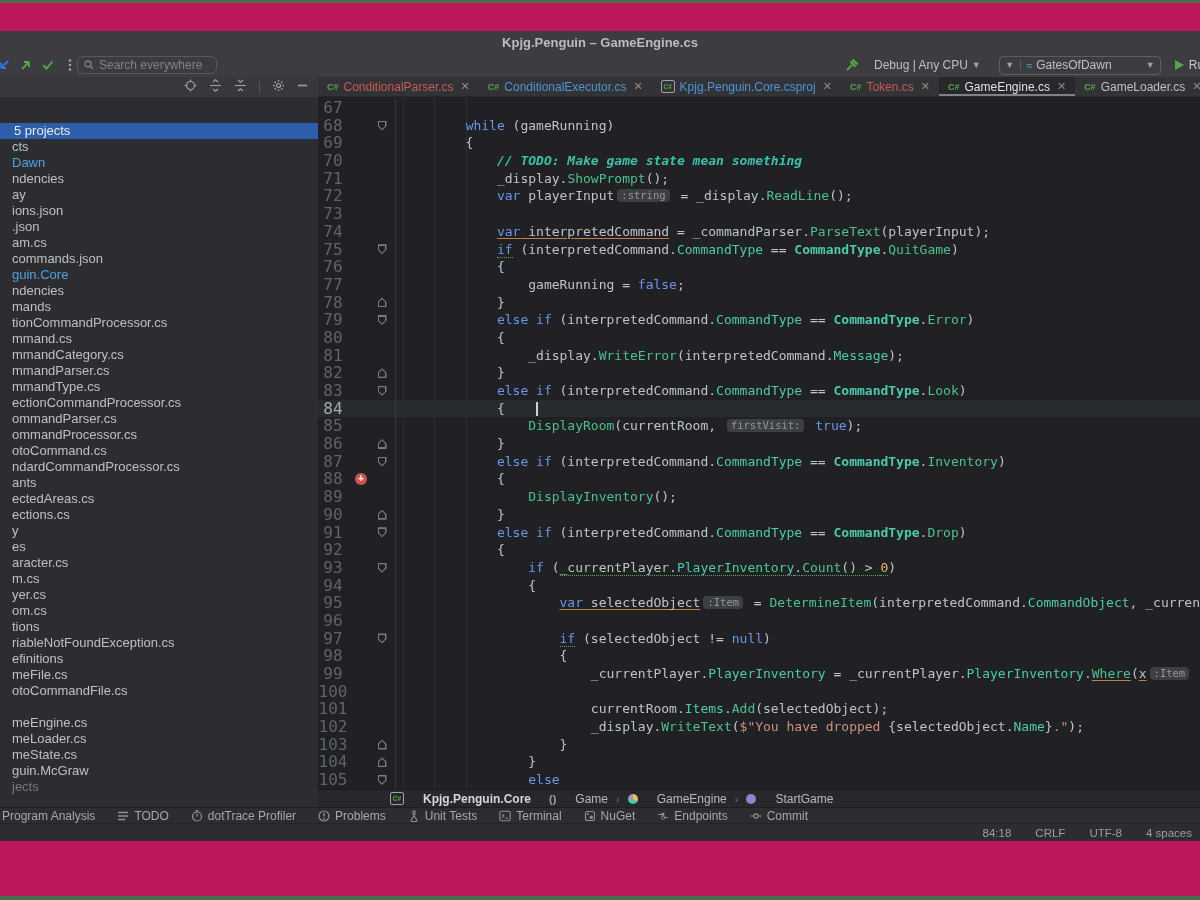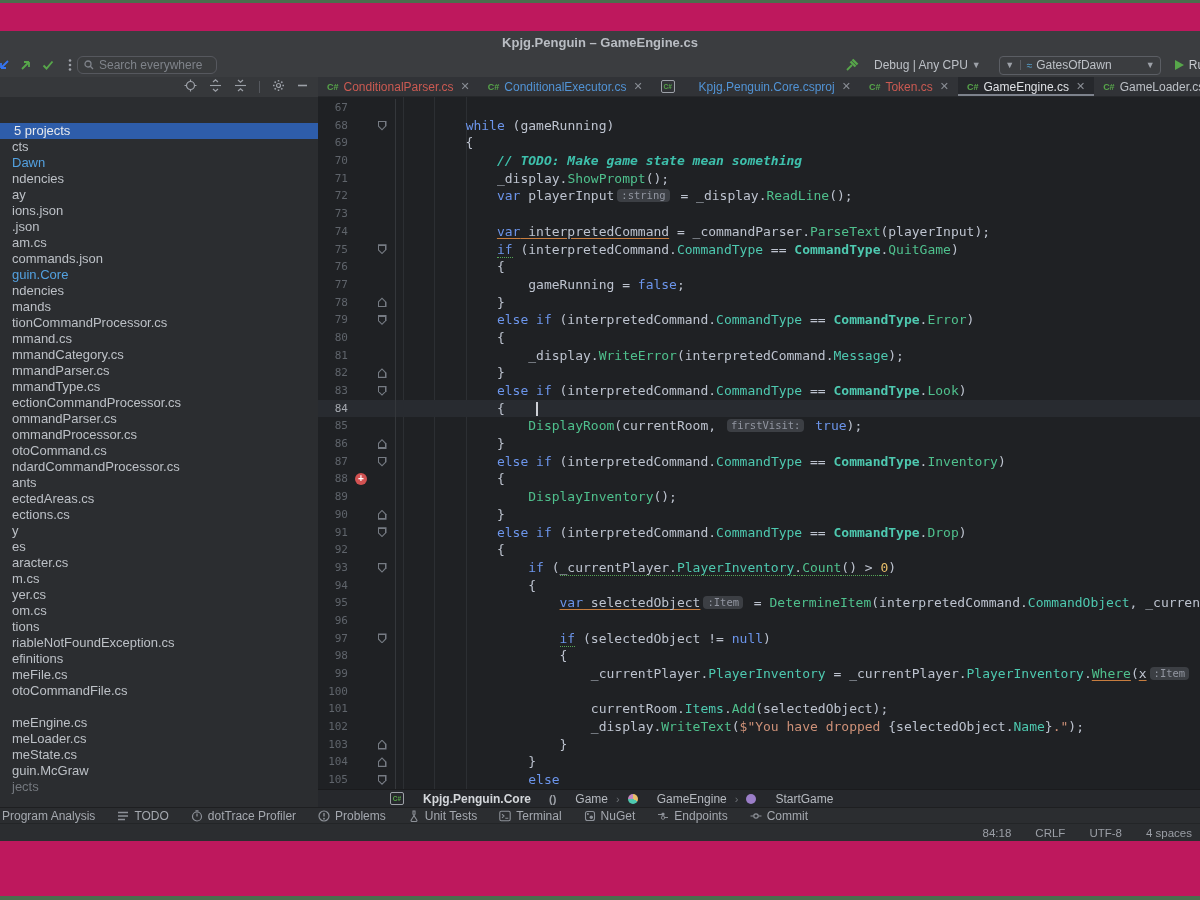--- a/index.html
+++ b/index.html
@@ -59,21 +59,21 @@
 
   
   #editor{position:absolute;left:318px;top:66px;width:882px;height:692px;background:#1f2124;overflow:hidden;}
   .guide{position:absolute;top:0;bottom:0;width:1px;background:#2c2f33;}
   #code{position:absolute;left:0;top:2px;width:100%;}
   .cl{position:relative;height:17.7px;line-height:17.7px;display:flex;
       font-family:"DejaVu Sans Mono",monospace;font-size:13px;}
   .cl.hl{background:#282b30;}
   .cl.hl::after{content:"";position:absolute;left:218px;top:2px;width:1.5px;height:14px;background:#ced0d6;}
   .gut{flex:0 0 77px;display:flex;align-items:center;border-right:1px solid #34373b;}
-  .ln{flex:0 0 30px;text-align:right;color:#5f646b;font-size:11px;}
+  .ln{flex:0 0 30px;text-align:center;color:#5f646b;font-size:16px;}
   .cl.hl .ln{color:#a6aab1;}
   .gi{flex:0 0 26px;display:flex;justify-content:center;align-items:center;}
   .fm{flex:0 0 16px;display:flex;justify-content:center;align-items:center;}
   .ct{white-space:pre;padding-left:7px;}
   .bp{width:12px;height:12px;border-radius:50%;background:#d25252;color:#fff;font:bold 10px/12px "Liberation Sans",sans-serif;text-align:center;}
   .fold{position:relative;width:9px;height:10px;display:inline-block;}
   .fold i{position:absolute;inset:0;background:#767b83;}
   .fold i::after{content:"";position:absolute;inset:1.5px;background:#1f2124;clip-path:inherit;}
   .fd i{clip-path:polygon(0 0,100% 0,100% 55%,50% 100%,0 55%);} 
   .fu i{clip-path:polygon(50% 0,100% 45%,100% 100%,0 100%,0 45%);} 
@@ -217,21 +217,21 @@
         </div>
         <div class="tab">
           <span class="cs-ico">C#</span>
           <span class="lbl" style="color: rgb(81, 147, 213);">ConditionalExecutor.cs</span>
           <span class="x">✕</span>
         </div>
         <div class="tab">
           <span class="csproj-ico">
             <b>C#</b>
           </span>
-          <span class="lbl" style="color: rgb(81, 147, 213); margin-left: 19px;">Kpjg.Penguin.Core.csproj</span>
+          <span class="lbl" style="color: rgb(81, 147, 213);">Kpjg.Penguin.Core.csproj</span>
           <span class="x">✕</span>
         </div>
         <div class="tab">
           <span class="cs-ico">C#</span>
           <span class="lbl" style="color: rgb(203, 90, 82);">Token.cs</span>
           <span class="x">✕</span>
         </div>
         <div class="tab active">
           <span class="cs-ico">C#</span>
           <span class="lbl" style="color: rgb(223, 225, 229);">GameEngine.cs</span>

